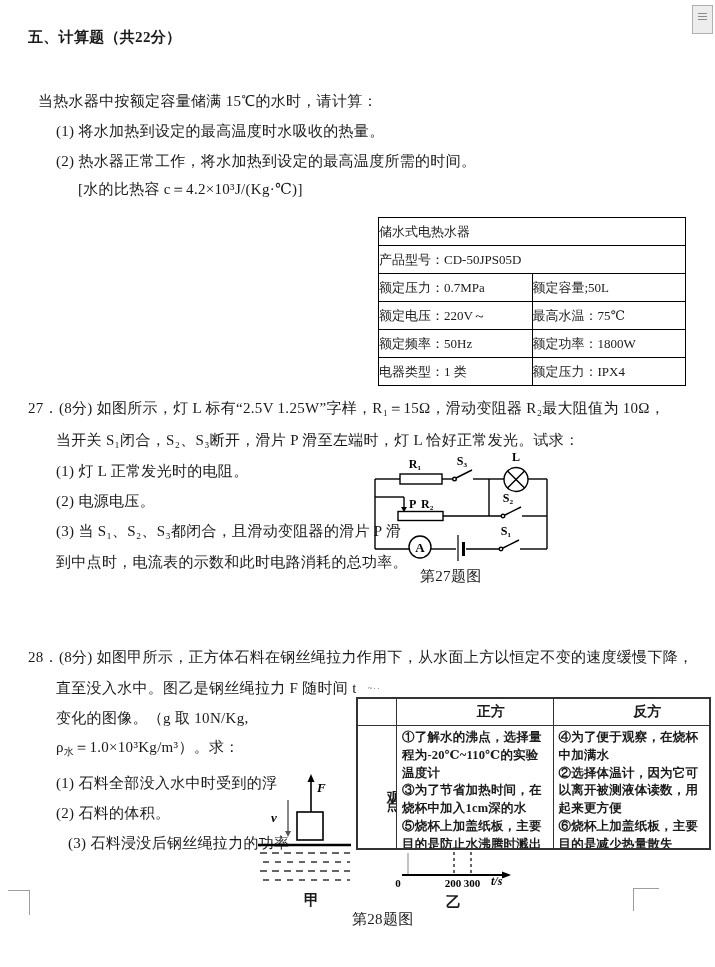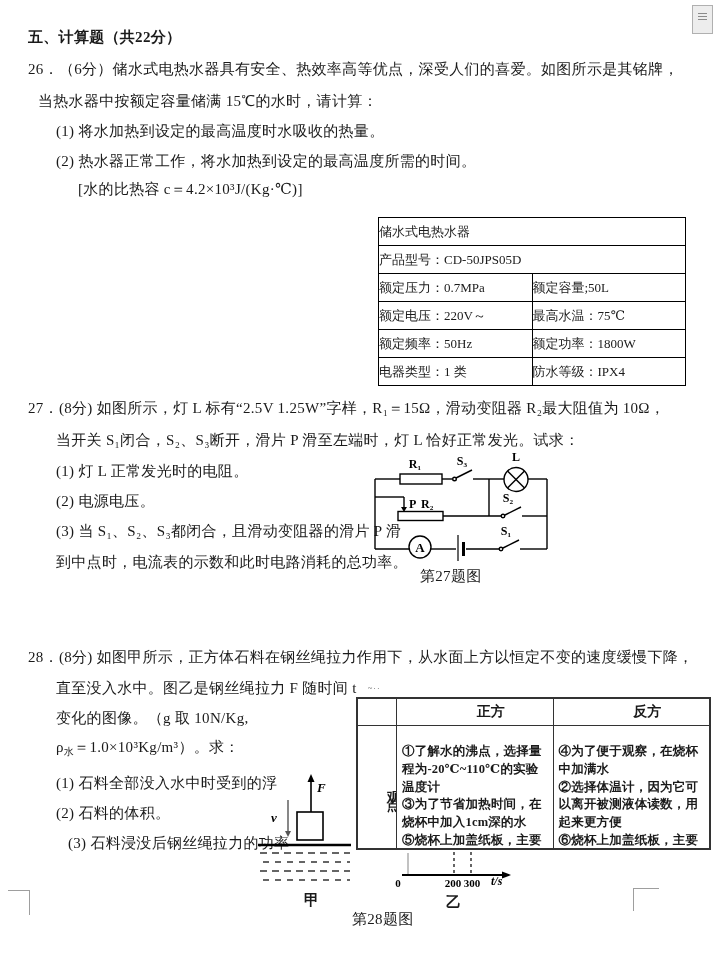--- a/index.html
+++ b/index.html
@@ -19,21 +19,21 @@
   
   .debate{position:absolute;left:356px;top:697px;width:355px;height:153px;background:#fff;
           border:2px solid #333;box-sizing:border-box;display:grid;
           grid-template-columns:38px 1fr 1fr;grid-template-rows:26px 1fr;}
   .debate>div{border-left:1px solid #333;border-top:1px solid #333;box-sizing:border-box;overflow:hidden;padding-left:32px;}
   .debate .hd{display:flex;align-items:center;justify-content:center;
               font-size:14px;font-weight:bold;border-top:none;}
   .debate .corner{border-left:none;border-top:none;}
   .debate .rowlab{border-left:none;display:flex;align-items:center;justify-content:center;
                   writing-mode:vertical-rl;letter-spacing:8px;font-size:13.5px;font-weight:bold;}
-  .debate .body{font-size:12.5px;font-weight:bold;line-height:17.8px;padding:17px 5px;
+  .debate .body{font-size:12.5px;font-weight:bold;line-height:17.8px;padding:3px 5px;
                 letter-spacing:.2px;}
   .debate .body div{margin:0;}
   
   .mark{position:absolute;box-sizing:border-box;}
   .mark.bl{left:8px;top:890px;width:22px;height:25px;border-top:1px solid #9e9e9e;border-right:1px solid #9e9e9e;}
   .mark.br{left:633px;top:888px;width:26px;height:23px;border-top:1px solid #9e9e9e;border-left:1px solid #9e9e9e;}
   
   .scroll-handle{position:absolute;left:692px;top:5px;width:21px;height:29px;background:#ededed;
                  border:1px solid #b0b0b0;box-sizing:border-box;display:flex;flex-direction:column;
                  align-items:center;padding-top:7px;gap:2px;cursor:pointer;}
@@ -46,21 +46,20 @@
 <div id="page">
 
   <div class="scroll-handle">
       <i></i>
       <i></i>
       <i></i>
     </div>
 
   <div class="t bold" style="left:28px;top:28px;">五、计算题（共22分）</div>
 
-  <div class="t" style="left:28px;top:60px;">26．（6分）储水式电热水器具有安全、热效率高等优点，深受人们的喜爱。如图所示是其铭牌，</div>
   <div class="t" style="left:38px;top:92px;font-family:Liberation Serif, serif;">当热水器中按额定容量储满 15℃的水时，请计算：</div>
   <div class="t" style="left:56px;top:122px;">(1) 将水加热到设定的最高温度时水吸收的热量。</div>
   <div class="t" style="left:56px;top:152px;">(2) 热水器正常工作，将水加热到设定的最高温度所需的时间。</div>
   <div class="t" style="left:78px;top:180px;">[水的比热容 c＝4.2×10³J/(Kg·℃)]</div>
 
   <table class="nameplate">
     <tbody>
         <tr>
           <td colspan="2">储水式电热水器</td>
         </tr>
@@ -74,21 +73,21 @@
     <tr>
           <td>额定电压：220V～</td>
         <td>最高水温：75℃</td>
         </tr>
     <tr>
           <td>额定频率：50Hz</td>
         <td>额定功率：1800W</td>
         </tr>
     <tr>
           <td>电器类型：1 类</td>
-        <td>防水等级：IPX4</td>
+        <td>额定压力：IPX4</td>
         </tr>
   </tbody>
     </table>
 
   <div class="t" style="left:28px;top:399px;">27．(8分) 如图所示，灯 L 标有“2.5V  1.25W”字样，R₁＝15Ω，滑动变阻器 R₂最大阻值为 10Ω，</div>
   <div class="t" style="left:56px;top:431px;">当开关 S₁闭合，S₂、S₃断开，滑片 P 滑至左端时，灯 L 恰好正常发光。试求：</div>
   <div class="t" style="left:56px;top:462px;">(1) 灯 L 正常发光时的电阻。</div>
   <div class="t" style="left:56px;top:492px;">(2) 电源电压。</div>
   <div class="t" style="left:56px;top:522px;">(3) 当 S₁、S₂、S₃都闭合，且滑动变阻器的滑片 P 滑</div>
   <div class="t" style="left:56px;top:553px;">到中点时，电流表的示数和此时电路消耗的总功率。</div>

